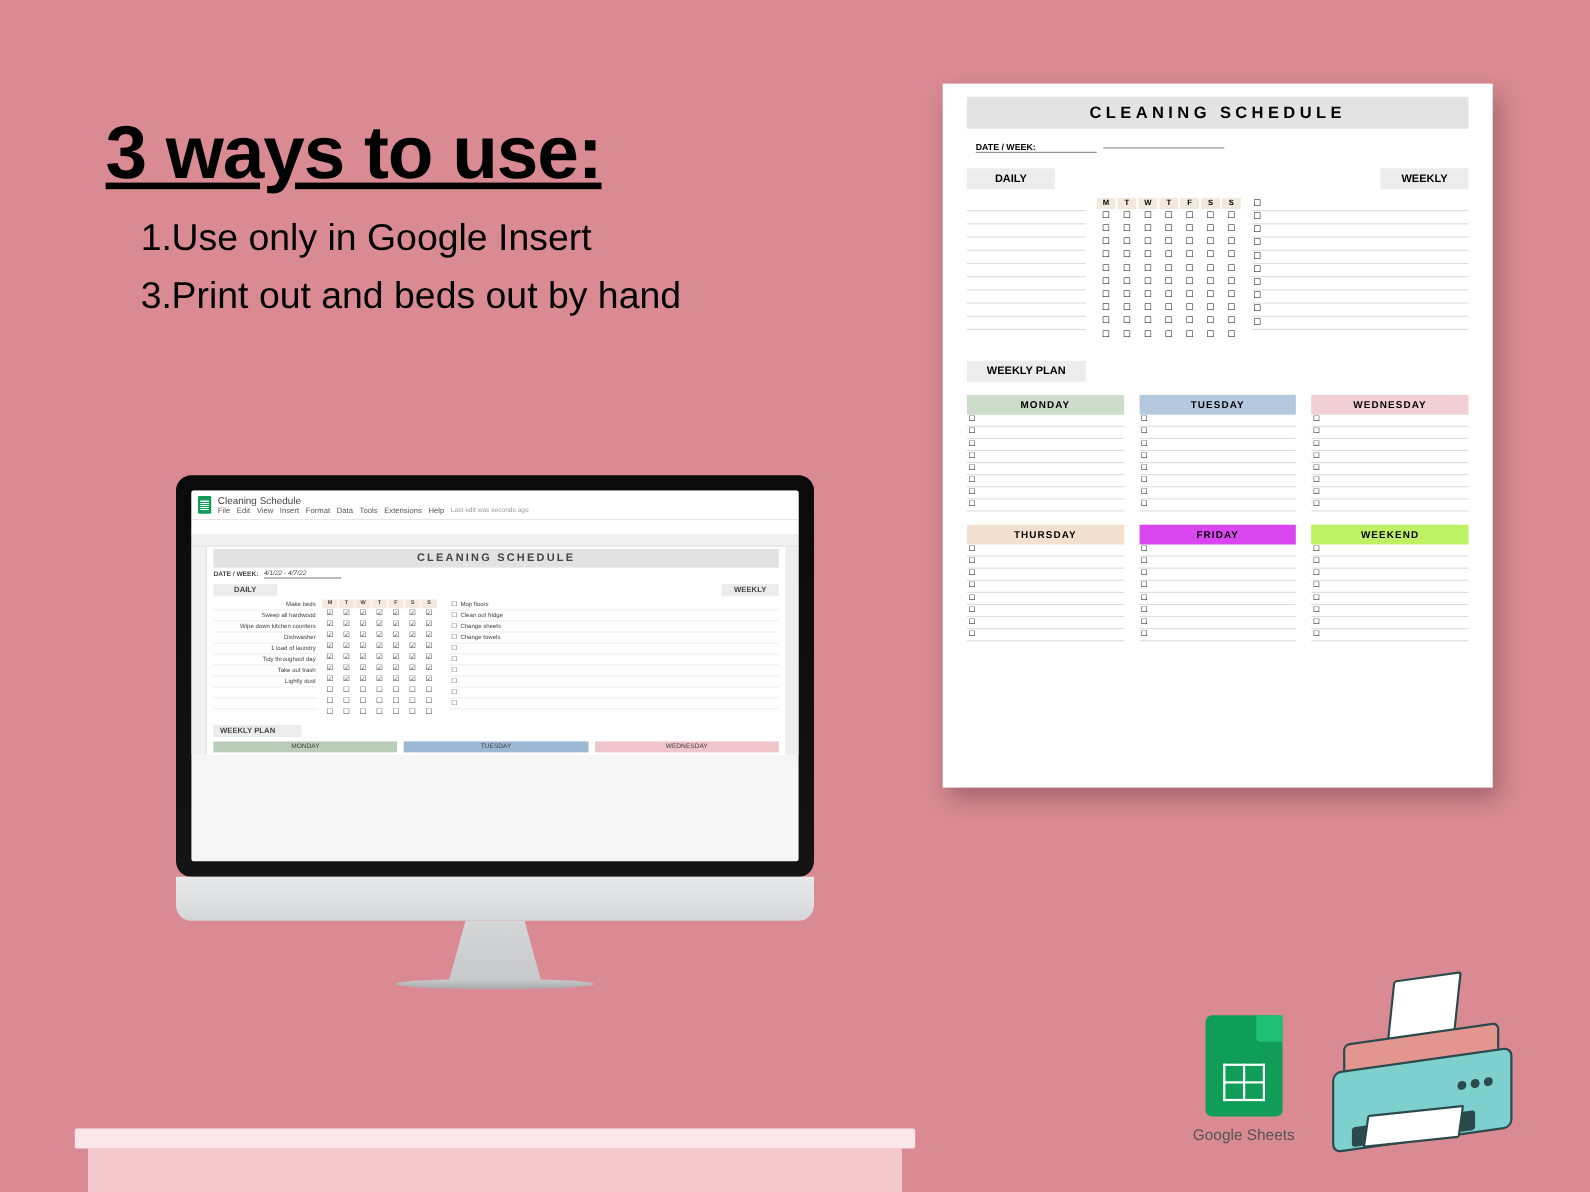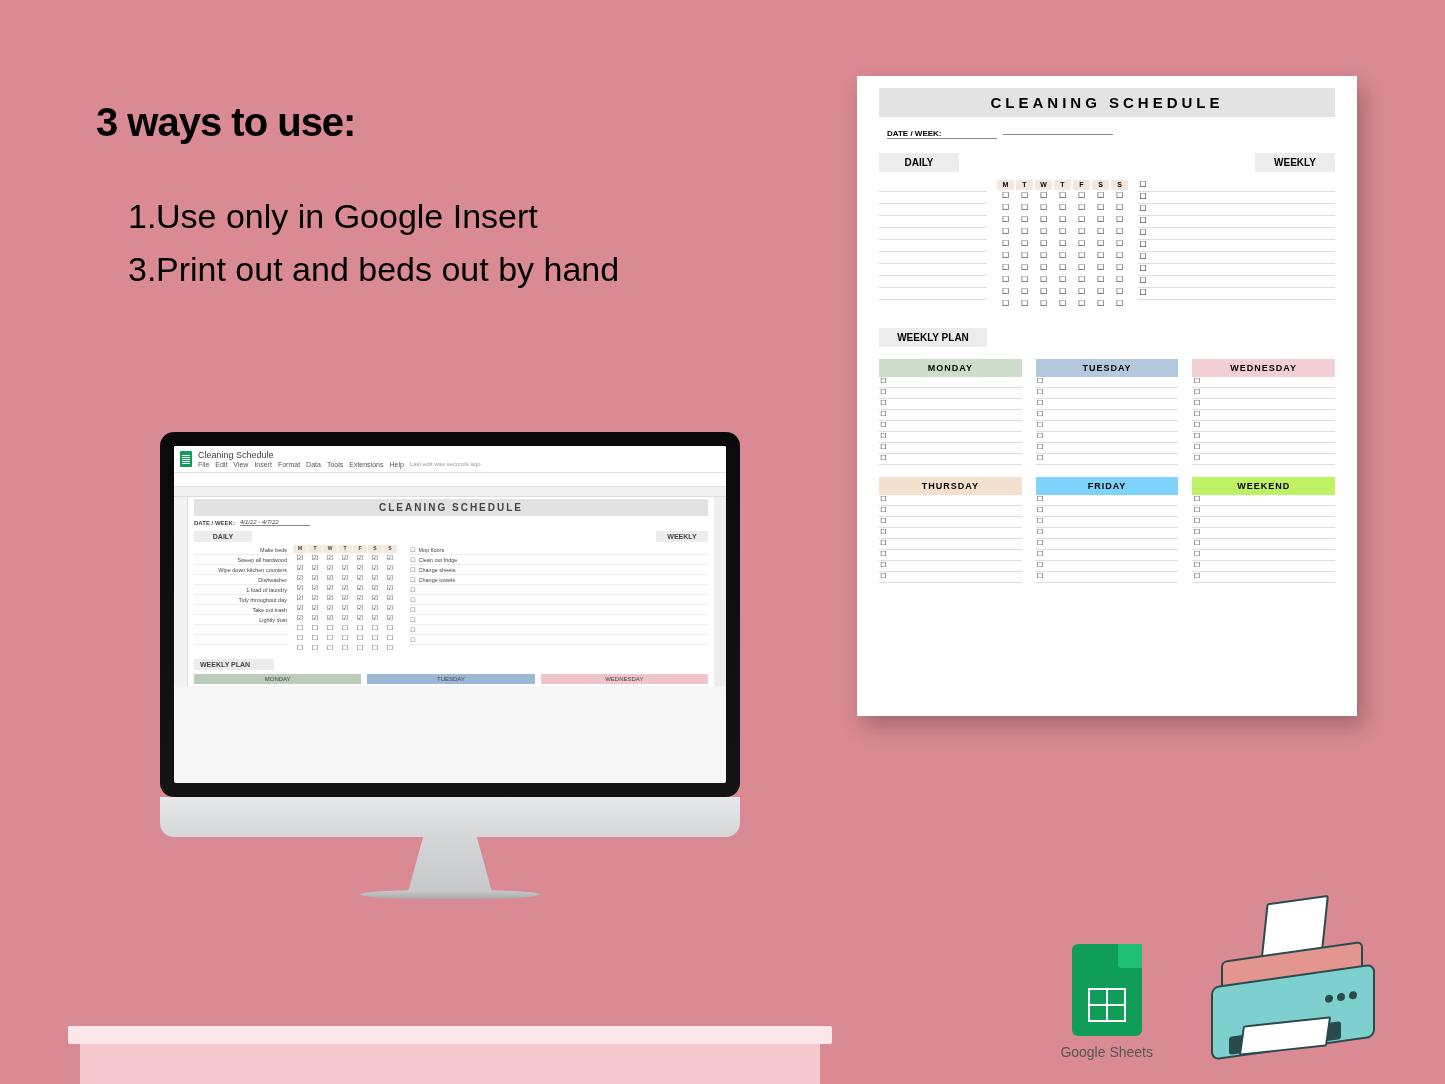--- a/index.html
+++ b/index.html
@@ -1,19 +1,19 @@
 <!DOCTYPE html>
 <html><head>
 <meta charset="utf-8">
 <style>
 *{margin:0;padding:0;box-sizing:border-box;font-family:Arial,Helvetica,sans-serif}
 body{background:#d98a92;width:1445px;height:1084px;position:relative;overflow:hidden}
 
 
-.heading{position:absolute;left:96px;top:100px;font-size:40px;font-weight:900;letter-spacing:-1px}
+.heading{position:absolute;left:96px;top:100px;font-size:68px;font-weight:900;text-decoration:underline;letter-spacing:-1px}
 .list{position:absolute;left:128px;top:190px;font-size:34px;line-height:1.55;font-weight:400}
 .list .num{display:inline-block;width:28px}
 
 
 .desk{position:absolute;left:80px;bottom:0;width:740px;height:40px;background:#f4c9ce}
 .desk-top{position:absolute;left:68px;bottom:40px;width:764px;height:18px;background:#fbe6e9;border-radius:2px}
 .imac{position:absolute;left:160px;top:432px;width:580px;height:490px}
 .imac-screen{width:580px;height:365px;background:linear-gradient(#0a0a0a,#141414);border-radius:14px;padding:14px;position:relative}
 .imac-inner{width:100%;height:100%;background:#f6f6f6;border-radius:2px;overflow:hidden;position:relative}
 .imac-chin{position:absolute;left:0;top:365px;width:580px;height:40px;background:linear-gradient(#e8e9ea,#d4d6d7);border-bottom-left-radius:14px;border-bottom-right-radius:14px;display:flex;align-items:center;justify-content:center}
@@ -77,26 +77,26 @@
 .p-dcol .h{font-size:7px;font-weight:700;background:#f2e8dd;height:10px;line-height:10px}
 .p-dcol .b{height:12px;line-height:12px;font-size:8px}
 .p-wlines{flex:1}
 .p-wlines div{height:12px;border-bottom:1px solid #ddd;font-size:8px}
 .p-wlines .b{display:inline-block;width:10px;text-align:center}
 .p-wp{width:108px;margin-top:18px}
 .p-plan{display:flex;gap:14px;margin-top:12px}
 .p-card{flex:1}
 .p-ch{text-align:center;font-size:9px;font-weight:600;padding:4px 0;letter-spacing:1px}
 .p-ch.mon{background:#cddccb}.p-ch.tue{background:#b4c8de}.p-ch.wed{background:#f2cfd4}
-.p-ch.thu{background:#f3e0cf}.p-ch.fri{background:#7dd3fc}.p-ch.wknd{background:#bef264}
+.p-ch.thu{background:#f3e0cf}.p-ch.fri{background:#d946ef}.p-ch.wknd{background:#bef264}
 .p-cl div{height:11px;border-bottom:1px solid #ddd;font-size:7px}
 .p-cl .b{display:inline-block;width:9px;text-align:center}
 
 
-.badges{position:absolute;right:70px;bottom:24px;display:flex;align-items:flex-end;gap:52px}
+.badges{position:absolute;right:70px;bottom:36px;display:flex;align-items:center;gap:28px}
 .gsheets{text-align:center}
 .gsheets-icon{width:70px;height:92px;background:#0f9d58;border-radius:6px;position:relative;margin:0 auto 8px}
 .gsheets-icon:before{content:"";position:absolute;right:0;top:0;width:24px;height:24px;background:#1fbf74;border-bottom-left-radius:4px}
 .gsheets-icon:after{content:"";position:absolute;left:16px;top:44px;right:16px;bottom:14px;background:
  linear-gradient(#fff,#fff) 0 0/100% 2px no-repeat,
  linear-gradient(#fff,#fff) 0 50%/100% 2px no-repeat,
  linear-gradient(#fff,#fff) 0 100%/100% 2px no-repeat,
  linear-gradient(#fff,#fff) 0 0/2px 100% no-repeat,
  linear-gradient(#fff,#fff) 50% 0/2px 100% no-repeat,
  linear-gradient(#fff,#fff) 100% 0/2px 100% no-repeat}

